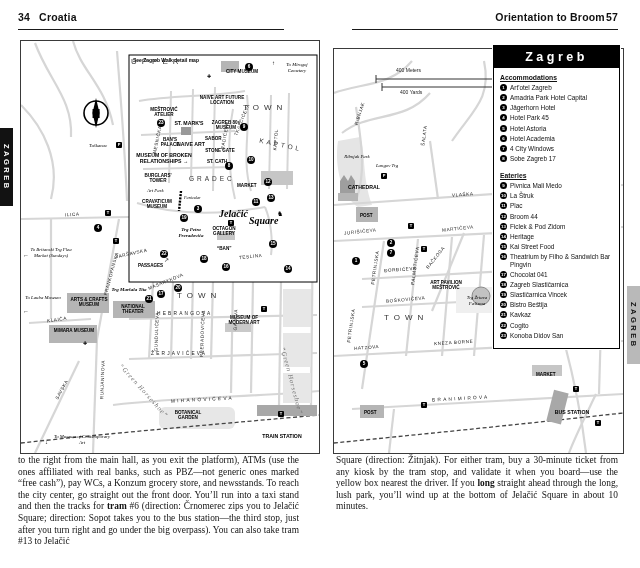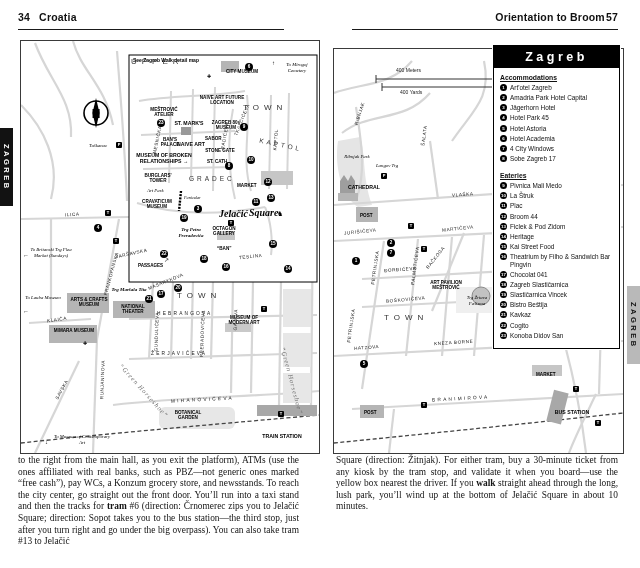--- a/index.html
+++ b/index.html
@@ -171,21 +171,21 @@
         <span class="mlabel poi-b" style="left: 156px; top: 101px; width: 28px; white-space: normal;">NAIVE ART</span>
         <span class="mlabel poi" style="left: 184px; top: 107px; width: 30px; white-space: normal;">STONE GATE</span>
         <span class="mlabel poi" style="left: 186px; top: 118px;">ST. CATH.</span>
         <span class="mlabel poi-b" style="left: 112px; top: 112px; width: 62px; white-space: normal;">MUSEUM OF BROKEN RELATIONSHIPS →</span>
         <span class="mlabel poi" style="left: 116px; top: 132px; width: 42px; white-space: normal;">BURGLARS' TOWER</span>
         <span class="mlabel note" style="left: 126px; top: 147px;">Art Park</span>
         <span class="mlabel tiny-note" style="left: 163px; top: 155px;">Funicular</span>
         <span class="mlabel poi" style="left: 112px; top: 158px; width: 48px; white-space: normal;">CRAVATICUM MUSEUM</span>
         <span class="mlabel poi" style="left: 216px; top: 142px;">MARKET</span>
         <span class="mlabel sq-name" style="left: 198px; top: 167px;">Jelačić</span>
-        <span class="mlabel sq-name" style="left: 228px; top: 166px;">Square</span>
+        <span class="mlabel sq-name" style="left: 228px; top: 174px;">Square</span>
         <span class="mlabel statue" style="left: 256px; top: 169px;">♞</span>
         <span class="mlabel poi" style="left: 182px; top: 185px; width: 42px; white-space: normal;">OCTAGON GALLERY</span>
         <span class="mlabel note-b" style="left: 150px; top: 186px; width: 40px; white-space: normal;">Trg Petra Preradovića</span>
         <span class="mlabel poi" style="left: 196px; top: 205px;">“BAN”</span>
         <span class="mlabel poi" style="left: 117px; top: 222px;">PASSAGES</span>
         <span class="mlabel arrow" style="left: 143px; top: 216px;">↗</span>
         <span class="mlabel poi" style="left: 200px; top: 274px; width: 46px; white-space: normal;">MUSEUM OF MODERN ART</span>
         <span class="mlabel poi" style="left: 48px; top: 256px; width: 40px; white-space: normal;">ARTS &amp; CRAFTS MUSEUM</span>
         <span class="mlabel note-b" style="left: 90px; top: 246px; width: 36px; white-space: normal;">Trg Maršala Tita</span>
         <span class="mlabel poi" style="left: 92px; top: 263px; width: 40px; white-space: normal;">NATIONAL THEATER</span>
@@ -461,16 +461,16 @@
             <span class="lg-name">Konoba Didov San</span>
           </div>
         </div>
     </div>
   </div>
 
   <div class="coltext col-left">
     <p><span>to the right from the main hall, as you exit the platform), ATMs (use the ones affiliated with real banks, such as PBZ—not generic ones marked “free cash”), pay WCs, a Konzum grocery store, and newsstands. To reach the city center, go straight out the front door. You’ll run into a taxi stand and then the tracks for </span><b>tram</b><span> #6 (direction: Črnomerec zips you to Jelačić Square; direction: Sopot takes you to the bus station—the third stop, just after you turn right and go under the big overpass). You can also take tram #13 to Jelačić</span></p>
   </div>
   <div class="coltext col-right">
-    <p><span>Square (direction: Žitnjak). For either tram, buy a 30-minute ticket from any kiosk by the tram stop, and validate it when you board—use the yellow box nearest the driver. If you </span><b>walk</b><span> straight ahead through the long, lush park, you’ll wind up at the bottom of Jelačić Square in about 10 minutes.</span></p>
+    <p><span>Square (direction: Žitnjak). For either tram, buy a 30-minute ticket from any kiosk by the tram stop, and validate it when you board—use the yellow box nearest the driver. If you </span><b>long</b><span> straight ahead through the long, lush park, you’ll wind up at the bottom of Jelačić Square in about 10 minutes.</span></p>
   </div>
 
 </div>
 
 </body></html>

